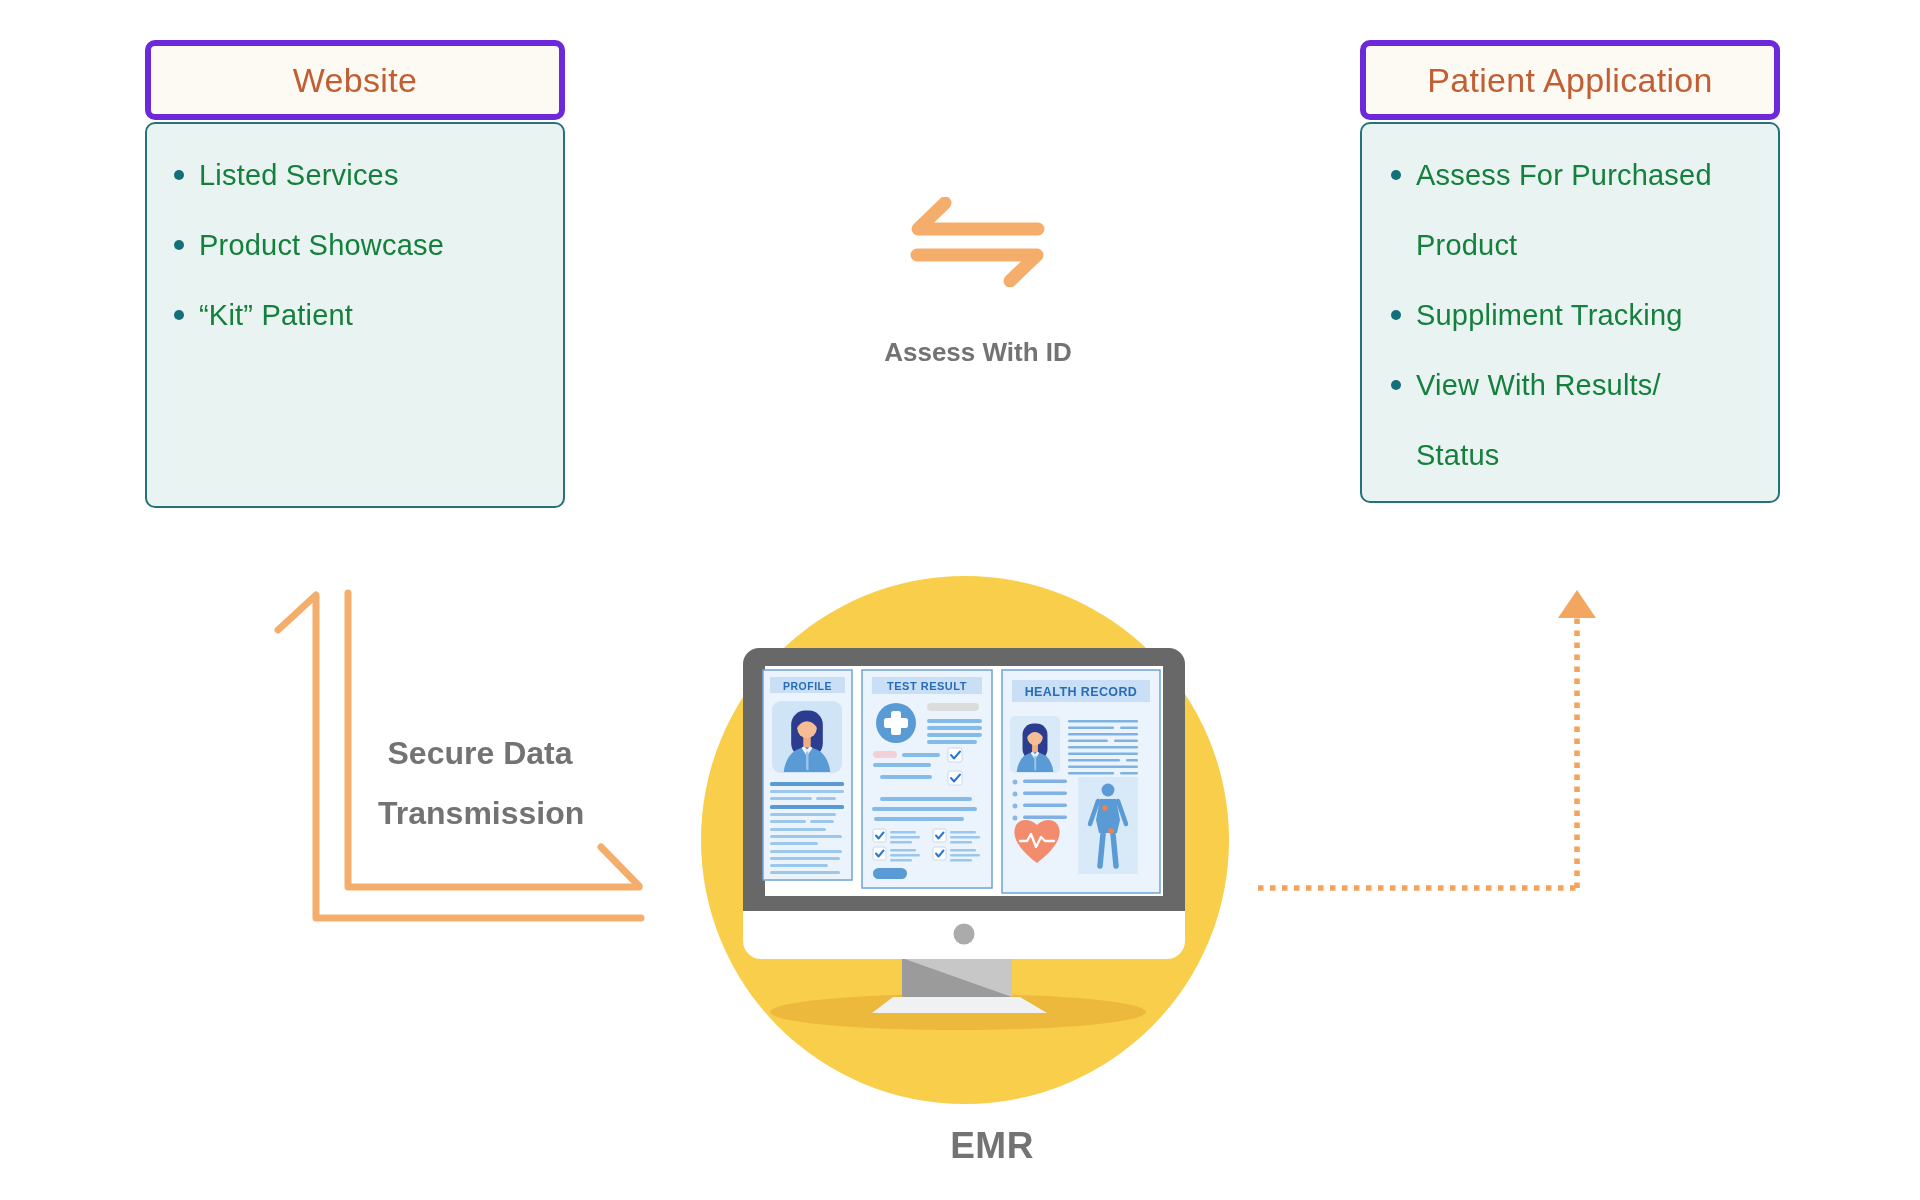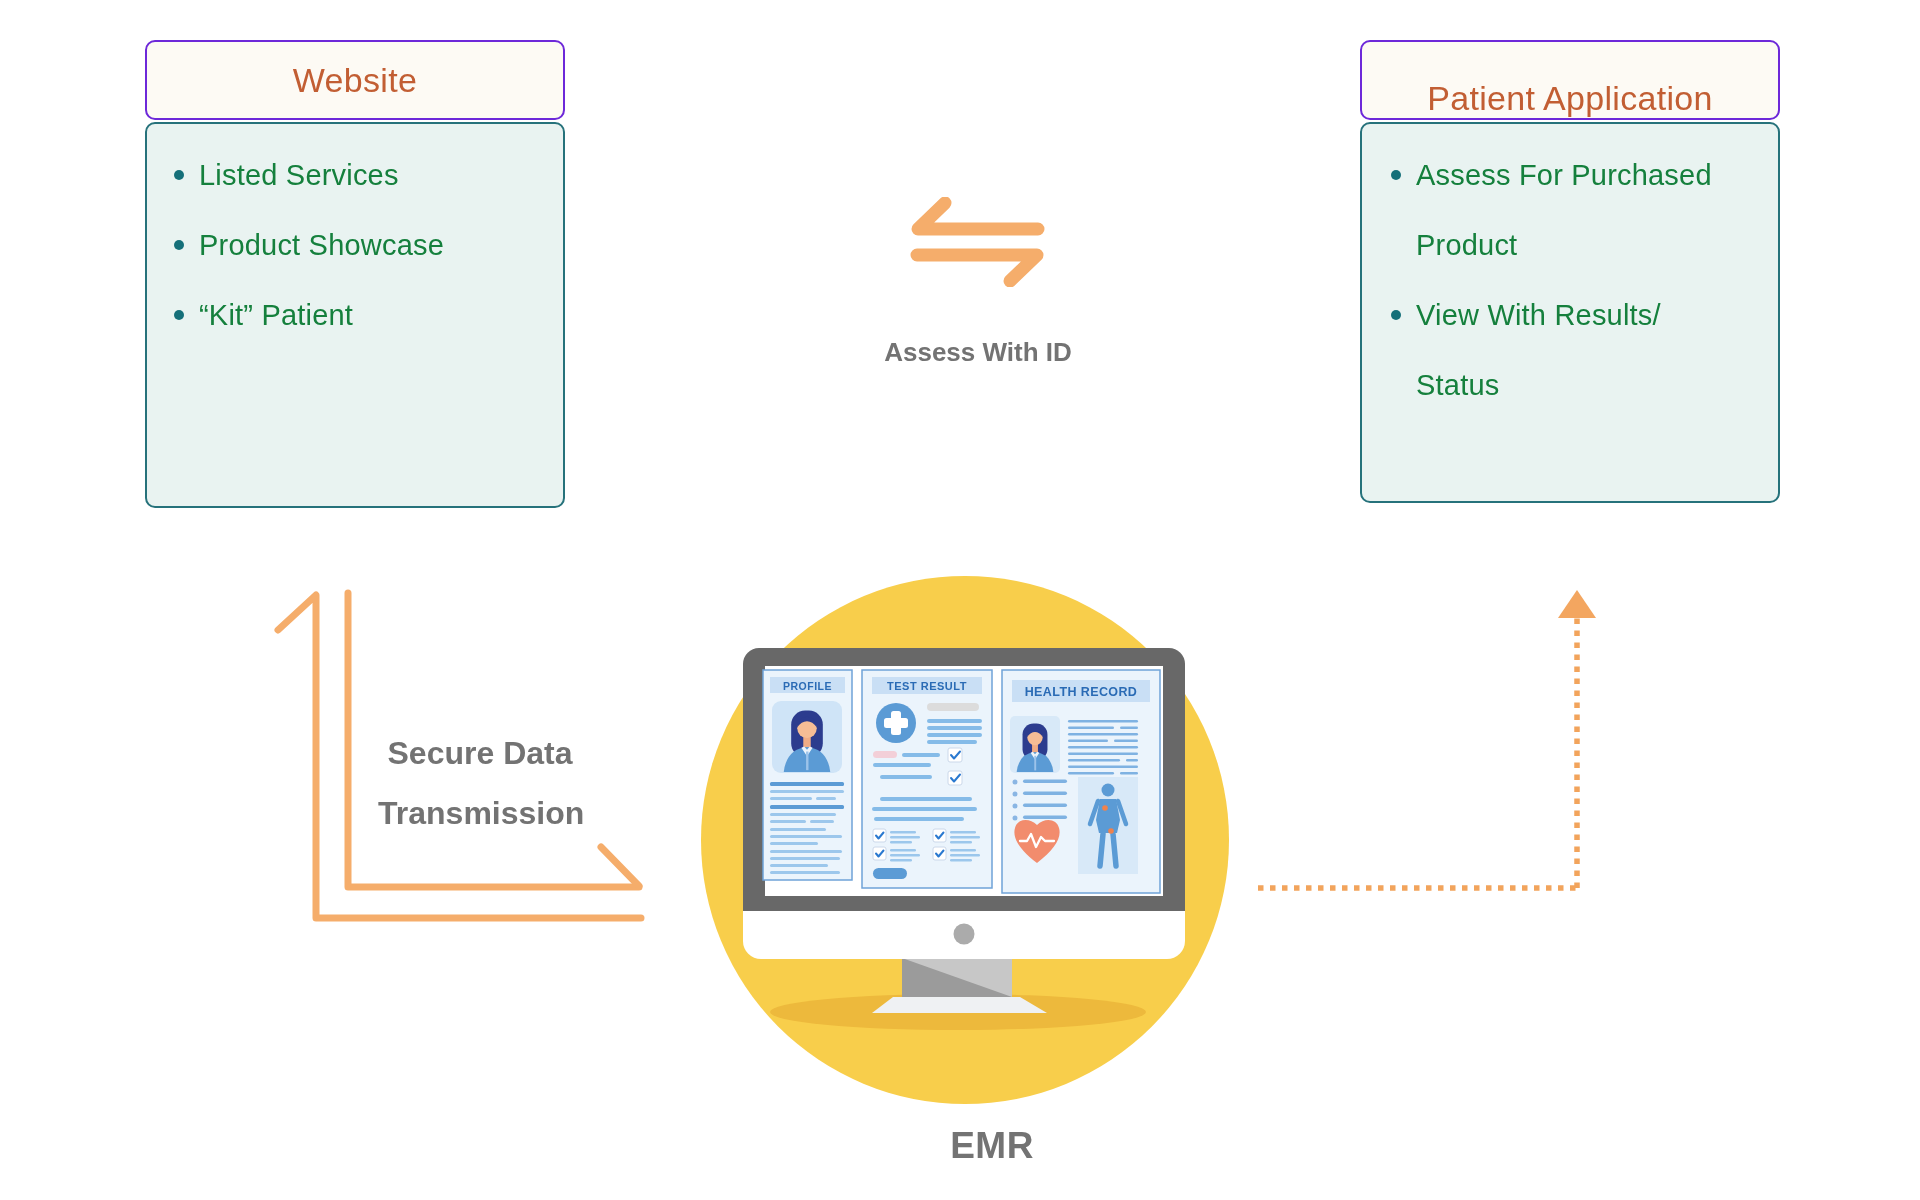--- a/index.html
+++ b/index.html
@@ -2,21 +2,21 @@
 <html><head>
 <meta charset="utf-8">
 <style>
   html,body{margin:0;padding:0;background:#ffffff;}
   .canvas{position:relative;width:1920px;height:1200px;background:#ffffff;overflow:hidden;
           font-family:"Liberation Sans",sans-serif;}
   .abs{position:absolute;}
 
   
   .card-header{position:absolute;width:420px;height:80px;background:#FDFAF4;
-    border:2px solid #6d28d9;border-radius:10px;display:flex;align-items:center;justify-content:center;
+    border:6px solid #6d28d9;border-radius:10px;display:flex;align-items:center;justify-content:center;
     box-sizing:border-box;}
   .card-header .title{font-size:34px;font-weight:500;color:#C25E33;letter-spacing:.3px;}
   .card-body{position:absolute;width:420px;background:#E9F3F1;border:2px solid #26727B;
     border-radius:10px;box-sizing:border-box;}
   ul.feature-list{position:absolute;margin:0;padding:0;list-style:none;}
   ul.feature-list li{position:relative;padding-left:27px;font-size:29px;font-weight:500;
     color:#15803d;line-height:70px;letter-spacing:.2px;}
   ul.feature-list li::before{content:"";position:absolute;left:2px;top:30px;width:10px;height:10px;
     border-radius:50%;background:#146F79;}
 
@@ -36,26 +36,27 @@
   <div class="card-header" style="left:145px;top:40px;">
     <span class="title">Website</span>
   </div>
   <div class="card-body" style="left:145px;top:122px;height:386px;"></div>
   <ul class="feature-list" style="left:172px;top:140px;width:352px;">
     <li><span>Listed Services</span></li>
     <li><span>Product Showcase</span></li>
     <li><span>“Kit” Patient</span></li>
   </ul>
 
-  <div class="card-header" style="left:1360px;top:40px;align-items:flex-end;">
+  <div class="card-header" style="left:1360px;top:40px;">
     <span class="title">Patient Application</span>
   </div>
   <div class="card-body" style="left:1360px;top:122px;height:381px;"></div>
   <ul class="feature-list" style="left:1389px;top:140px;width:335px;">
     <li><span>Assess For Purchased Product</span></li>
+    <li><span>Suppliment Tracking</span></li>
     <li><span>View With Results/ Status</span></li>
   </ul>
 
   <svg class="abs" style="left:905px;top:197px;" width="145" height="90" viewBox="0 0 145 90">
     <g fill="none" stroke="#F5AD6B" stroke-width="13" stroke-linecap="round" stroke-linejoin="round">
       <path d="M40 6 L13 32 H133"></path>
       <path d="M12 58 H132 L105 84"></path>
     </g>
   </svg>
   <div class="blue-label assess-label">Assess With ID</div>

